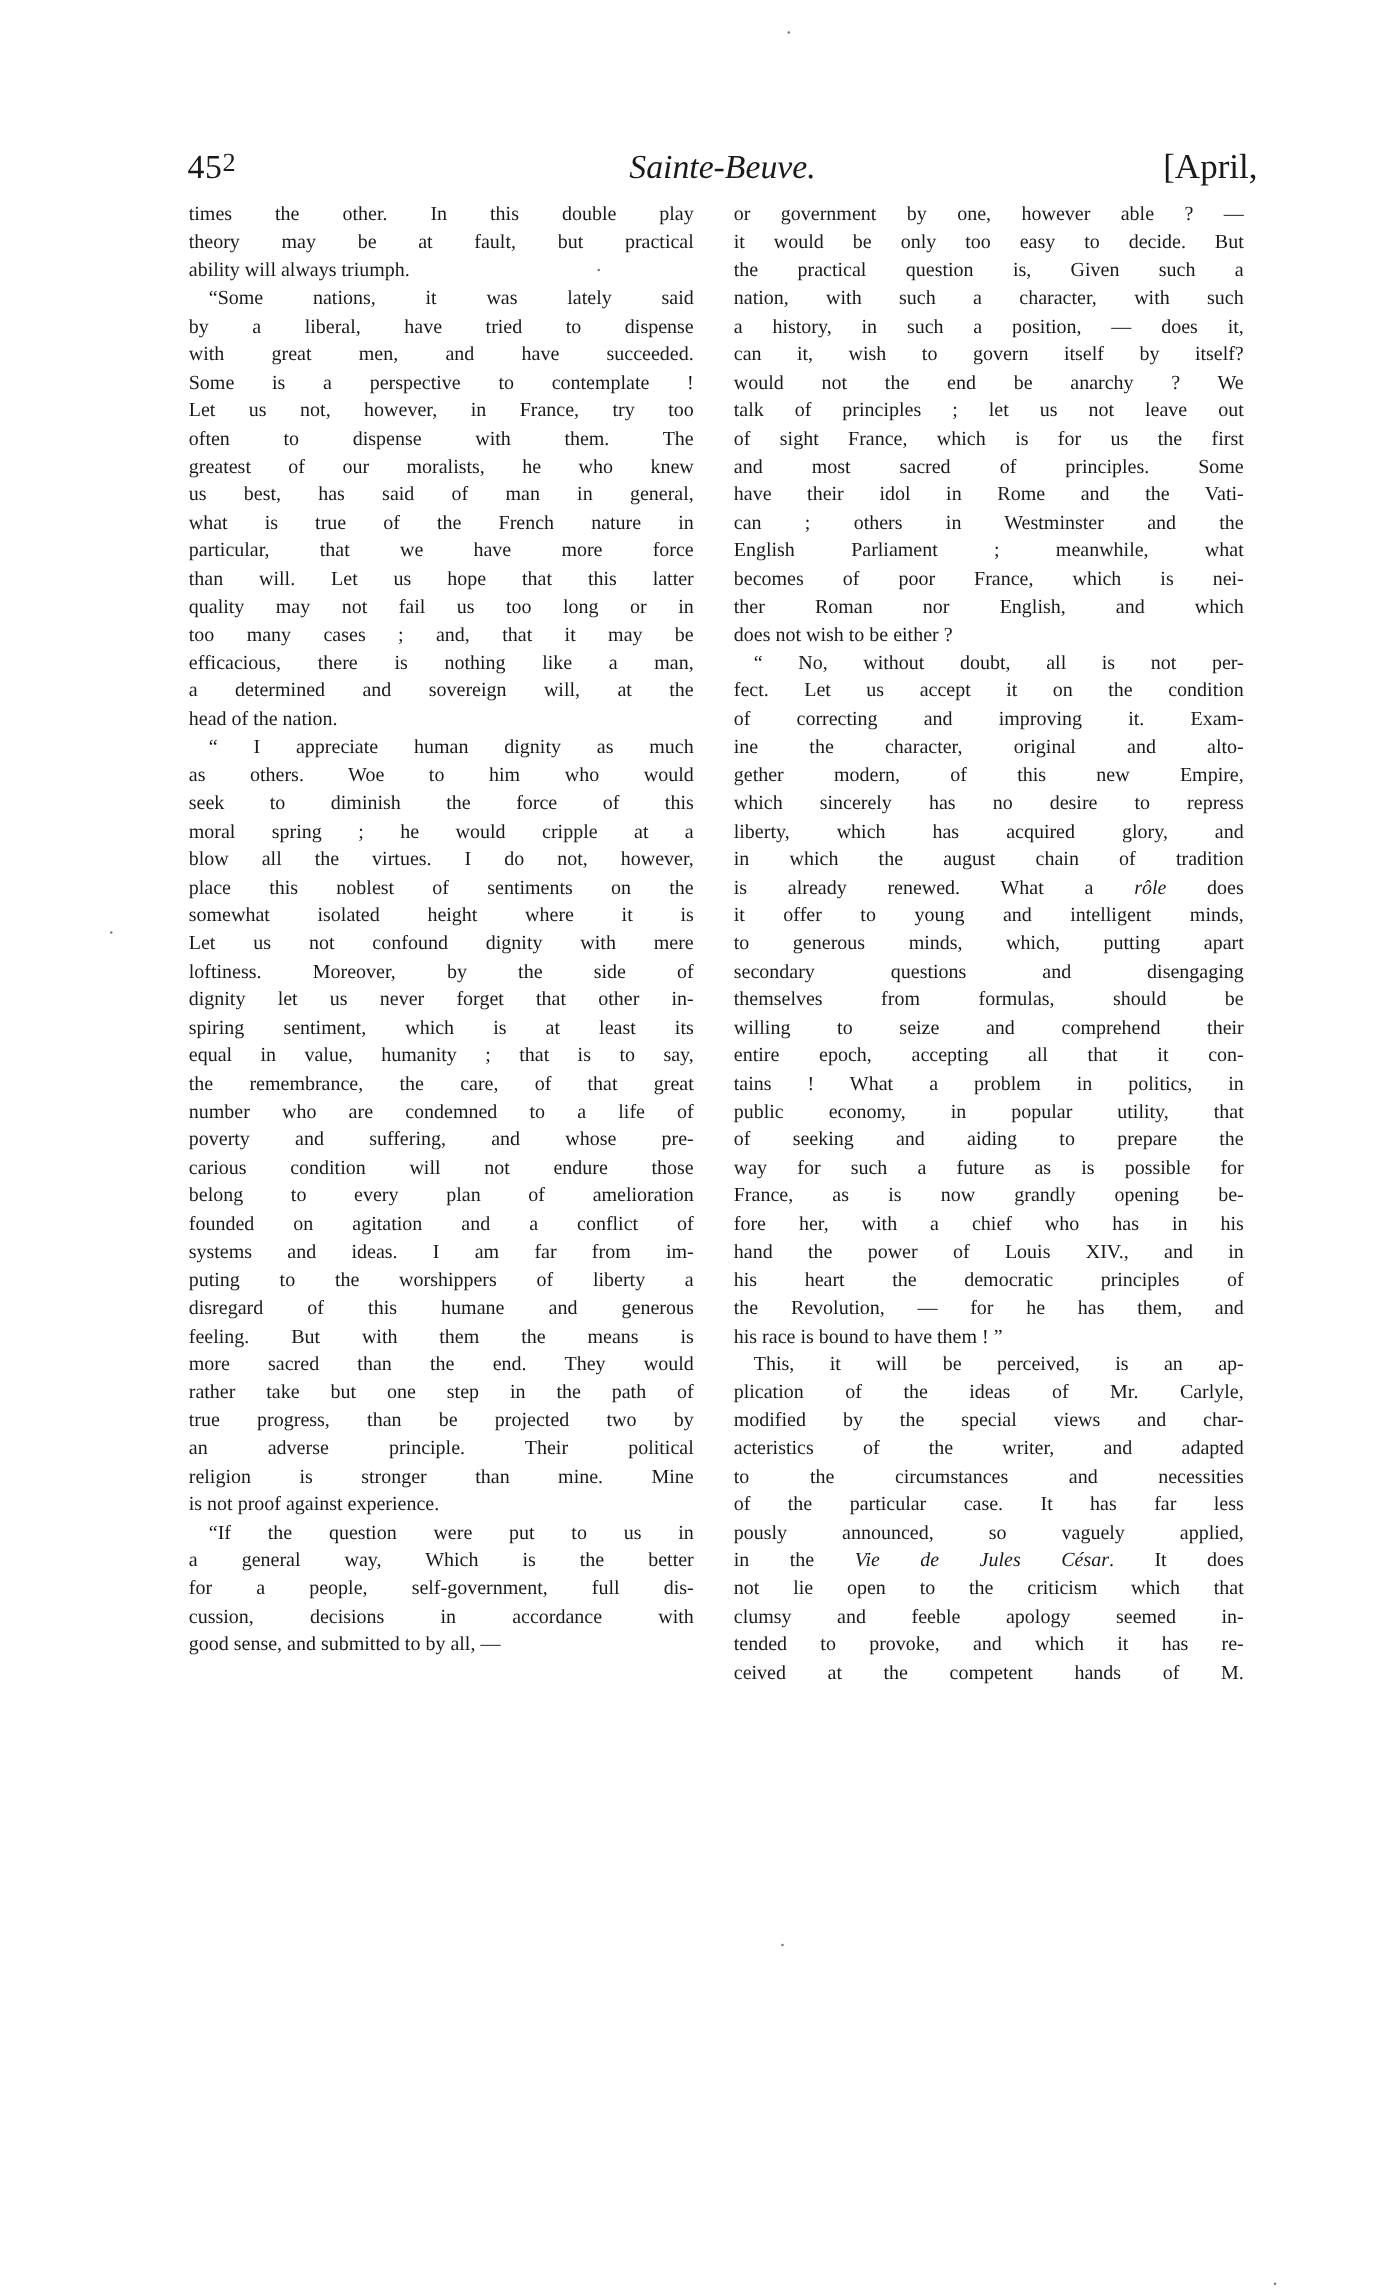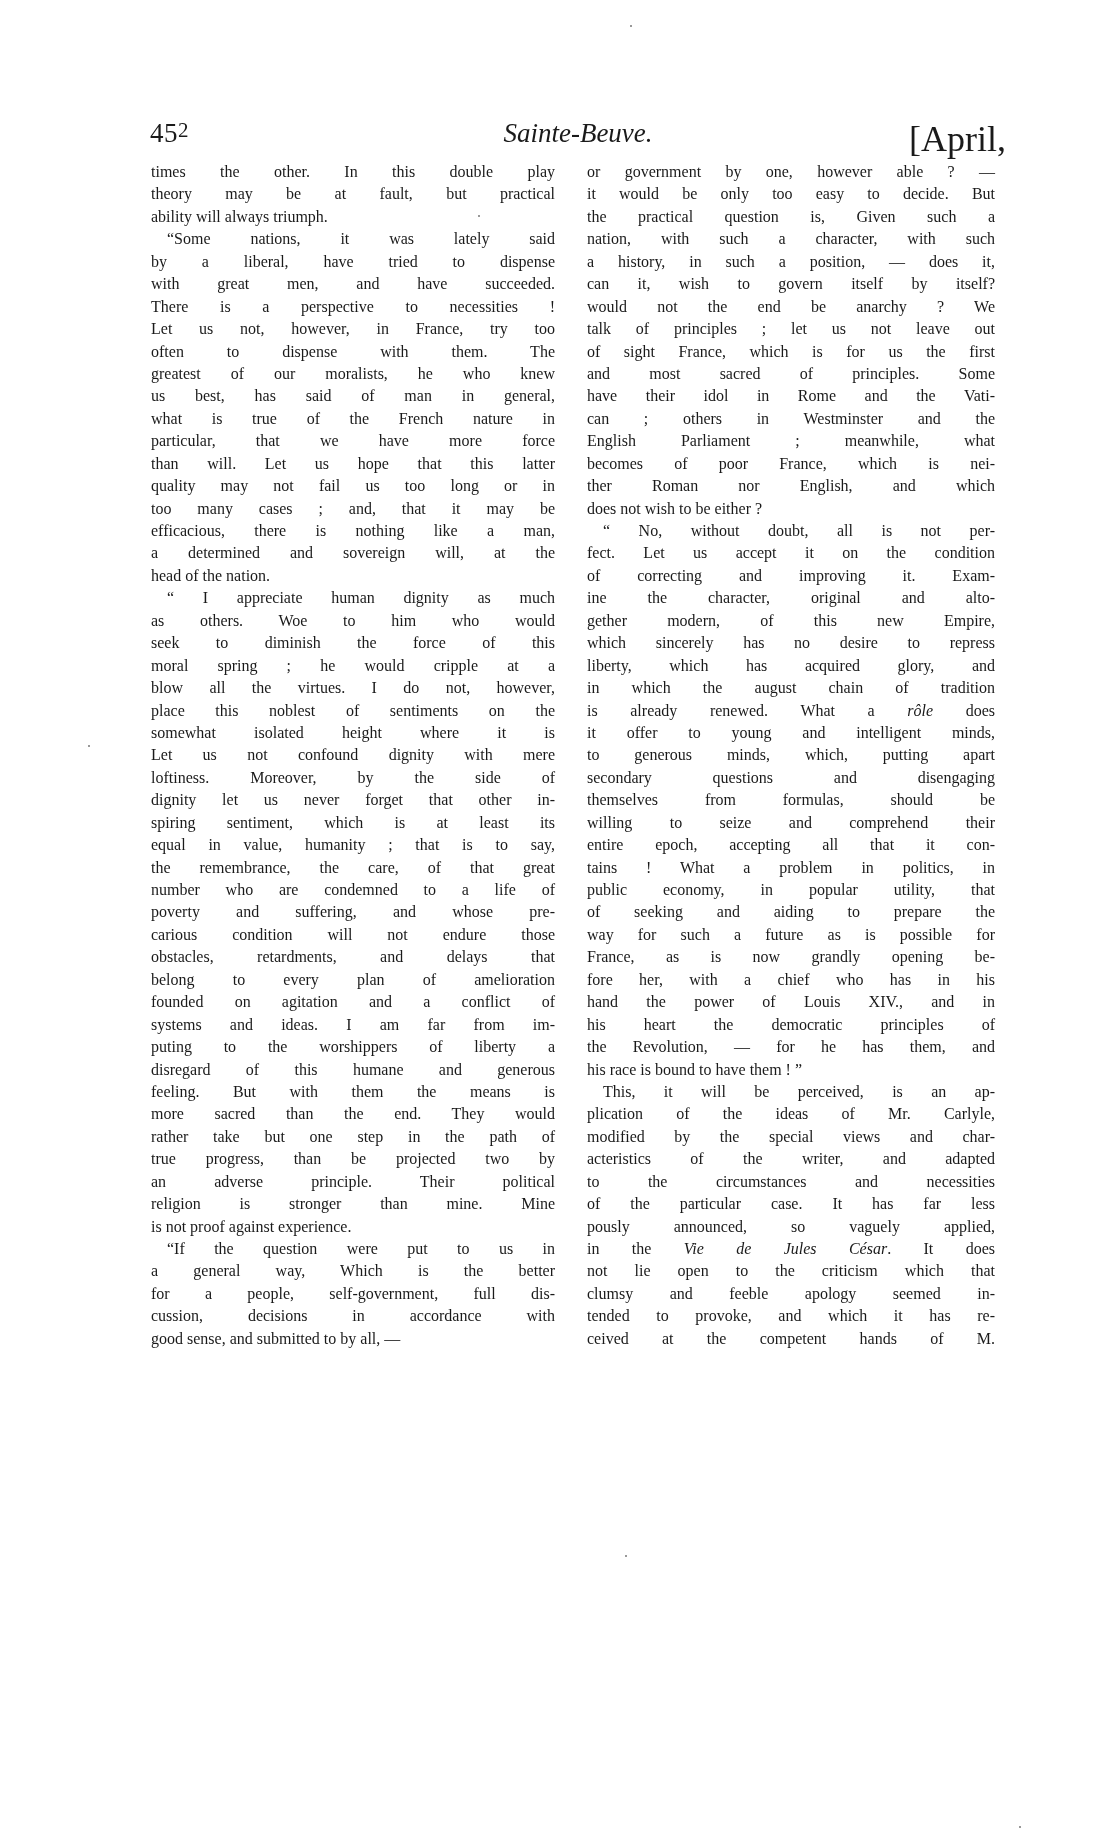--- a/index.html
+++ b/index.html
@@ -46,21 +46,21 @@
     right: 0;
     top: 0;
     text-align: center;
     font-style: italic;
     font-size: 27px;
   }
   .running-date {
     position: absolute;
     right: 0;
     top: 0;
-    font-size: 36px;
+    font-size: 28px;
     text-align: right;
   }
   .column {
     position: absolute;
     top: 161px;
     width: 404px;
     font-size: 16px;
     line-height: 22.45px;
   }
   .col-left { left: 151px; }
@@ -97,21 +97,21 @@
     <span class="running-date">[April,</span>
   </div>
 
   <div class="column col-left" id="col-left">
       <span class="line">times the other.  In this double play</span>
       <span class="line">theory may be at fault, but practical</span>
       <span class="line last">ability will always triumph.</span>
       <span class="line indent">“Some nations, it was lately said</span>
       <span class="line">by a liberal, have tried to dispense</span>
       <span class="line">with great men, and have succeeded.</span>
-      <span class="line">There is a perspective to necessities !</span>
+      <span class="line">Some is a perspective to contemplate !</span>
       <span class="line">Let us not, however, in France, try too</span>
       <span class="line">often to dispense with them.  The</span>
       <span class="line">greatest of our moralists, he who knew</span>
       <span class="line">us best, has said of man in general,</span>
       <span class="line">what is true of the French nature in</span>
       <span class="line">particular, that we have more force</span>
       <span class="line">than will.  Let us hope that this latter</span>
       <span class="line">quality may not fail us too long or in</span>
       <span class="line">too many cases ; and, that it may be</span>
       <span class="line">efficacious, there is nothing like a man,</span>
@@ -126,21 +126,20 @@
       <span class="line">somewhat isolated height where it is</span>
       <span class="line">Let us not confound dignity with mere</span>
       <span class="line">loftiness.  Moreover, by the side of</span>
       <span class="line">dignity let us never forget that other in-</span>
       <span class="line">spiring sentiment, which is at least its</span>
       <span class="line">equal in value, humanity ; that is to say,</span>
       <span class="line">the remembrance, the care, of that great</span>
       <span class="line">number who are condemned to a life of</span>
       <span class="line">poverty and suffering, and whose pre-</span>
       <span class="line">carious condition will not endure those</span>
-      <span class="line">obstacles, retardments, and delays that</span>
       <span class="line">belong to every plan of amelioration</span>
       <span class="line">founded on agitation and a conflict of</span>
       <span class="line">systems and ideas.  I am far from im-</span>
       <span class="line">puting to the worshippers of liberty a</span>
       <span class="line">disregard of this humane and generous</span>
       <span class="line">feeling.  But with them the means is</span>
       <span class="line">more sacred than the end.  They would</span>
       <span class="line">rather take but one step in the path of</span>
       <span class="line">true progress, than be projected two by</span>
       <span class="line">an adverse principle.  Their political</span>

